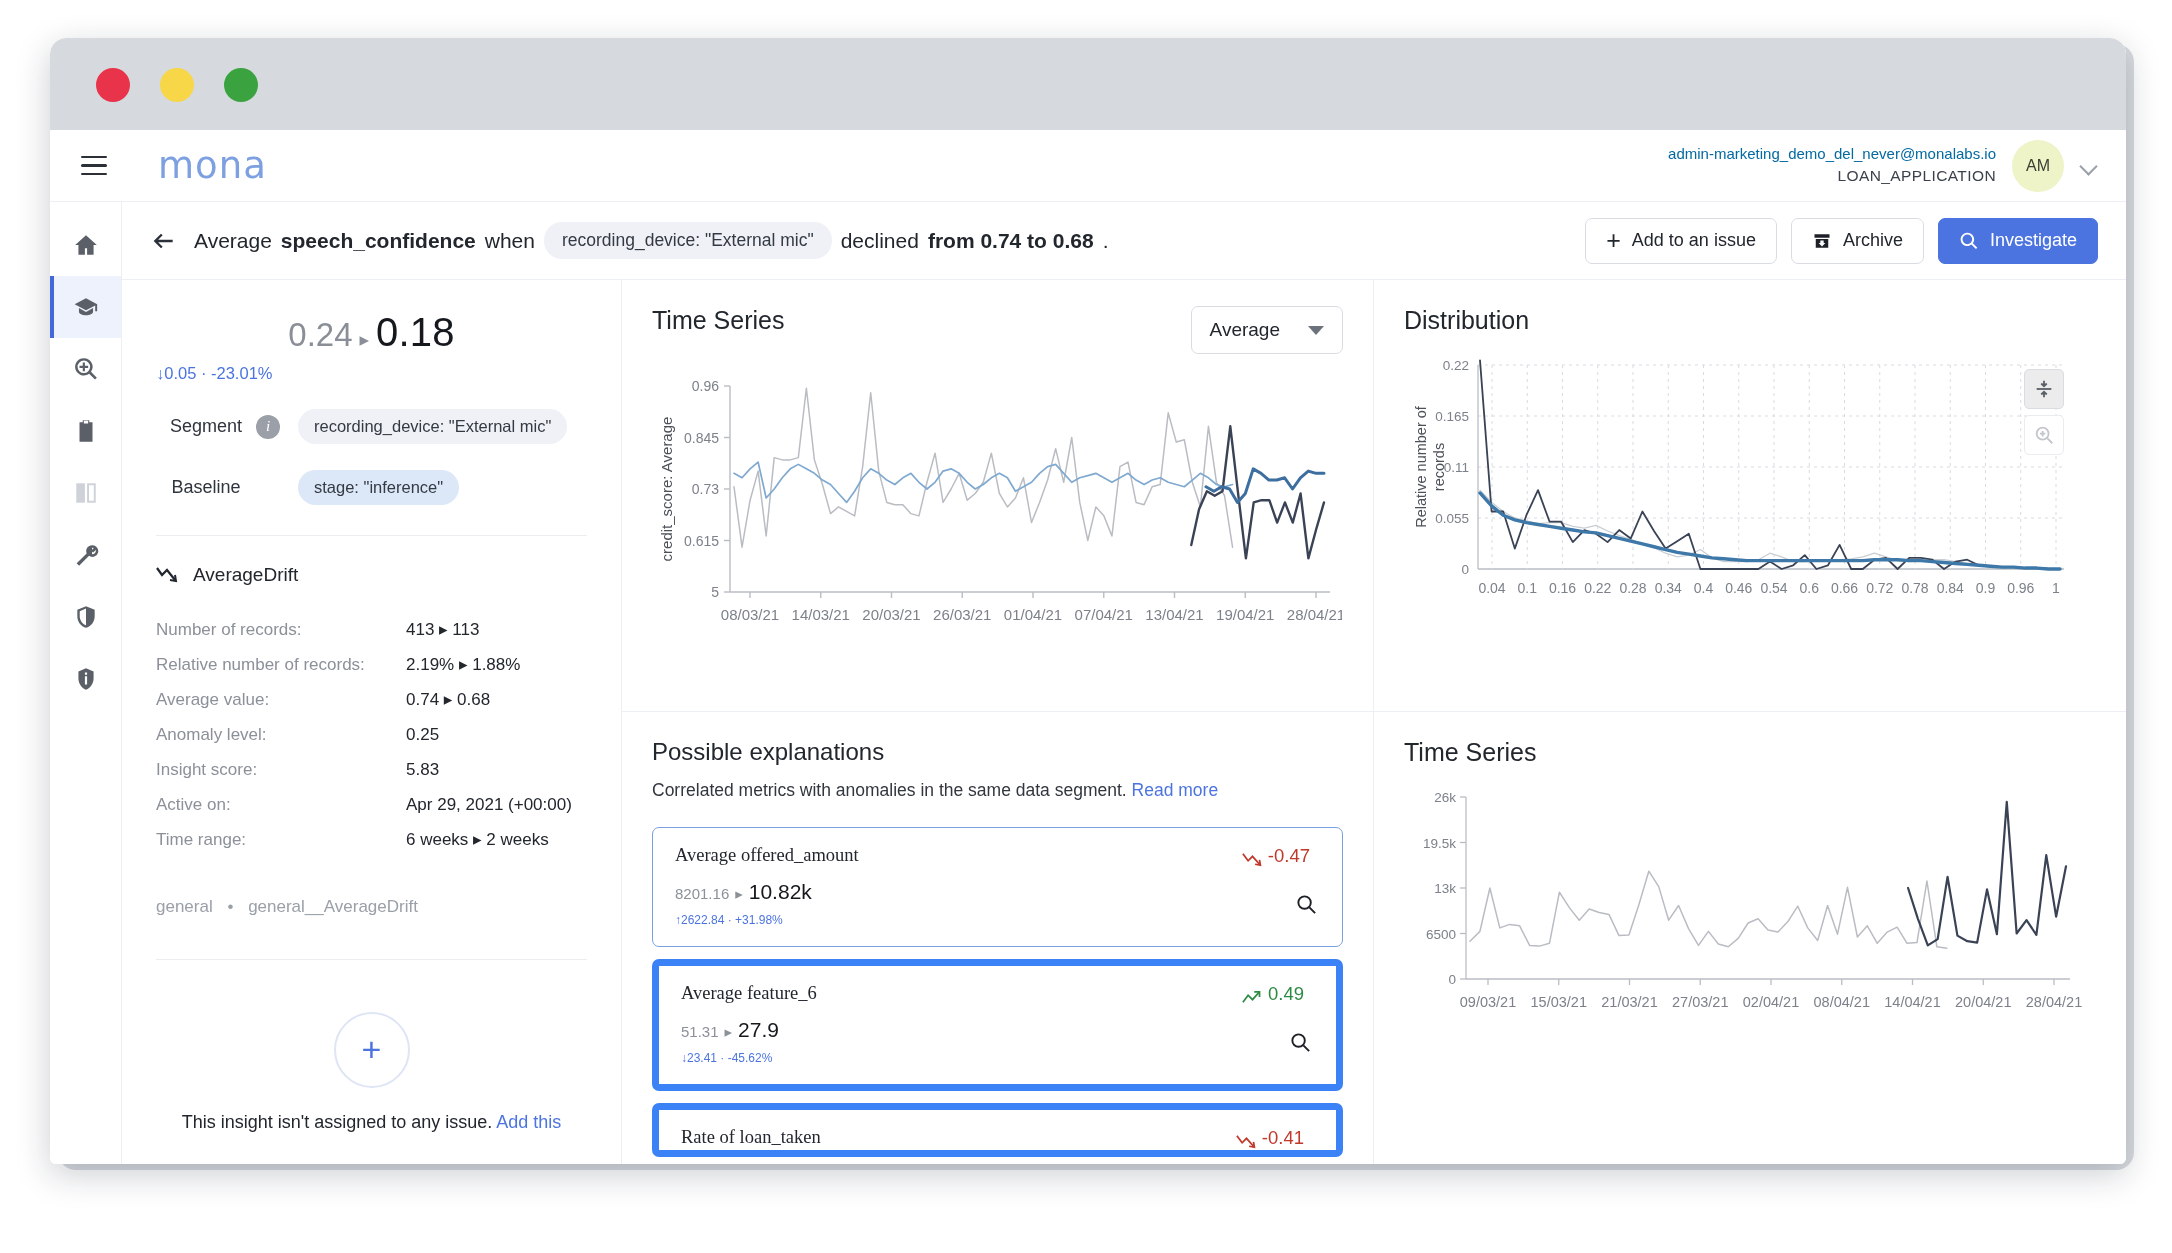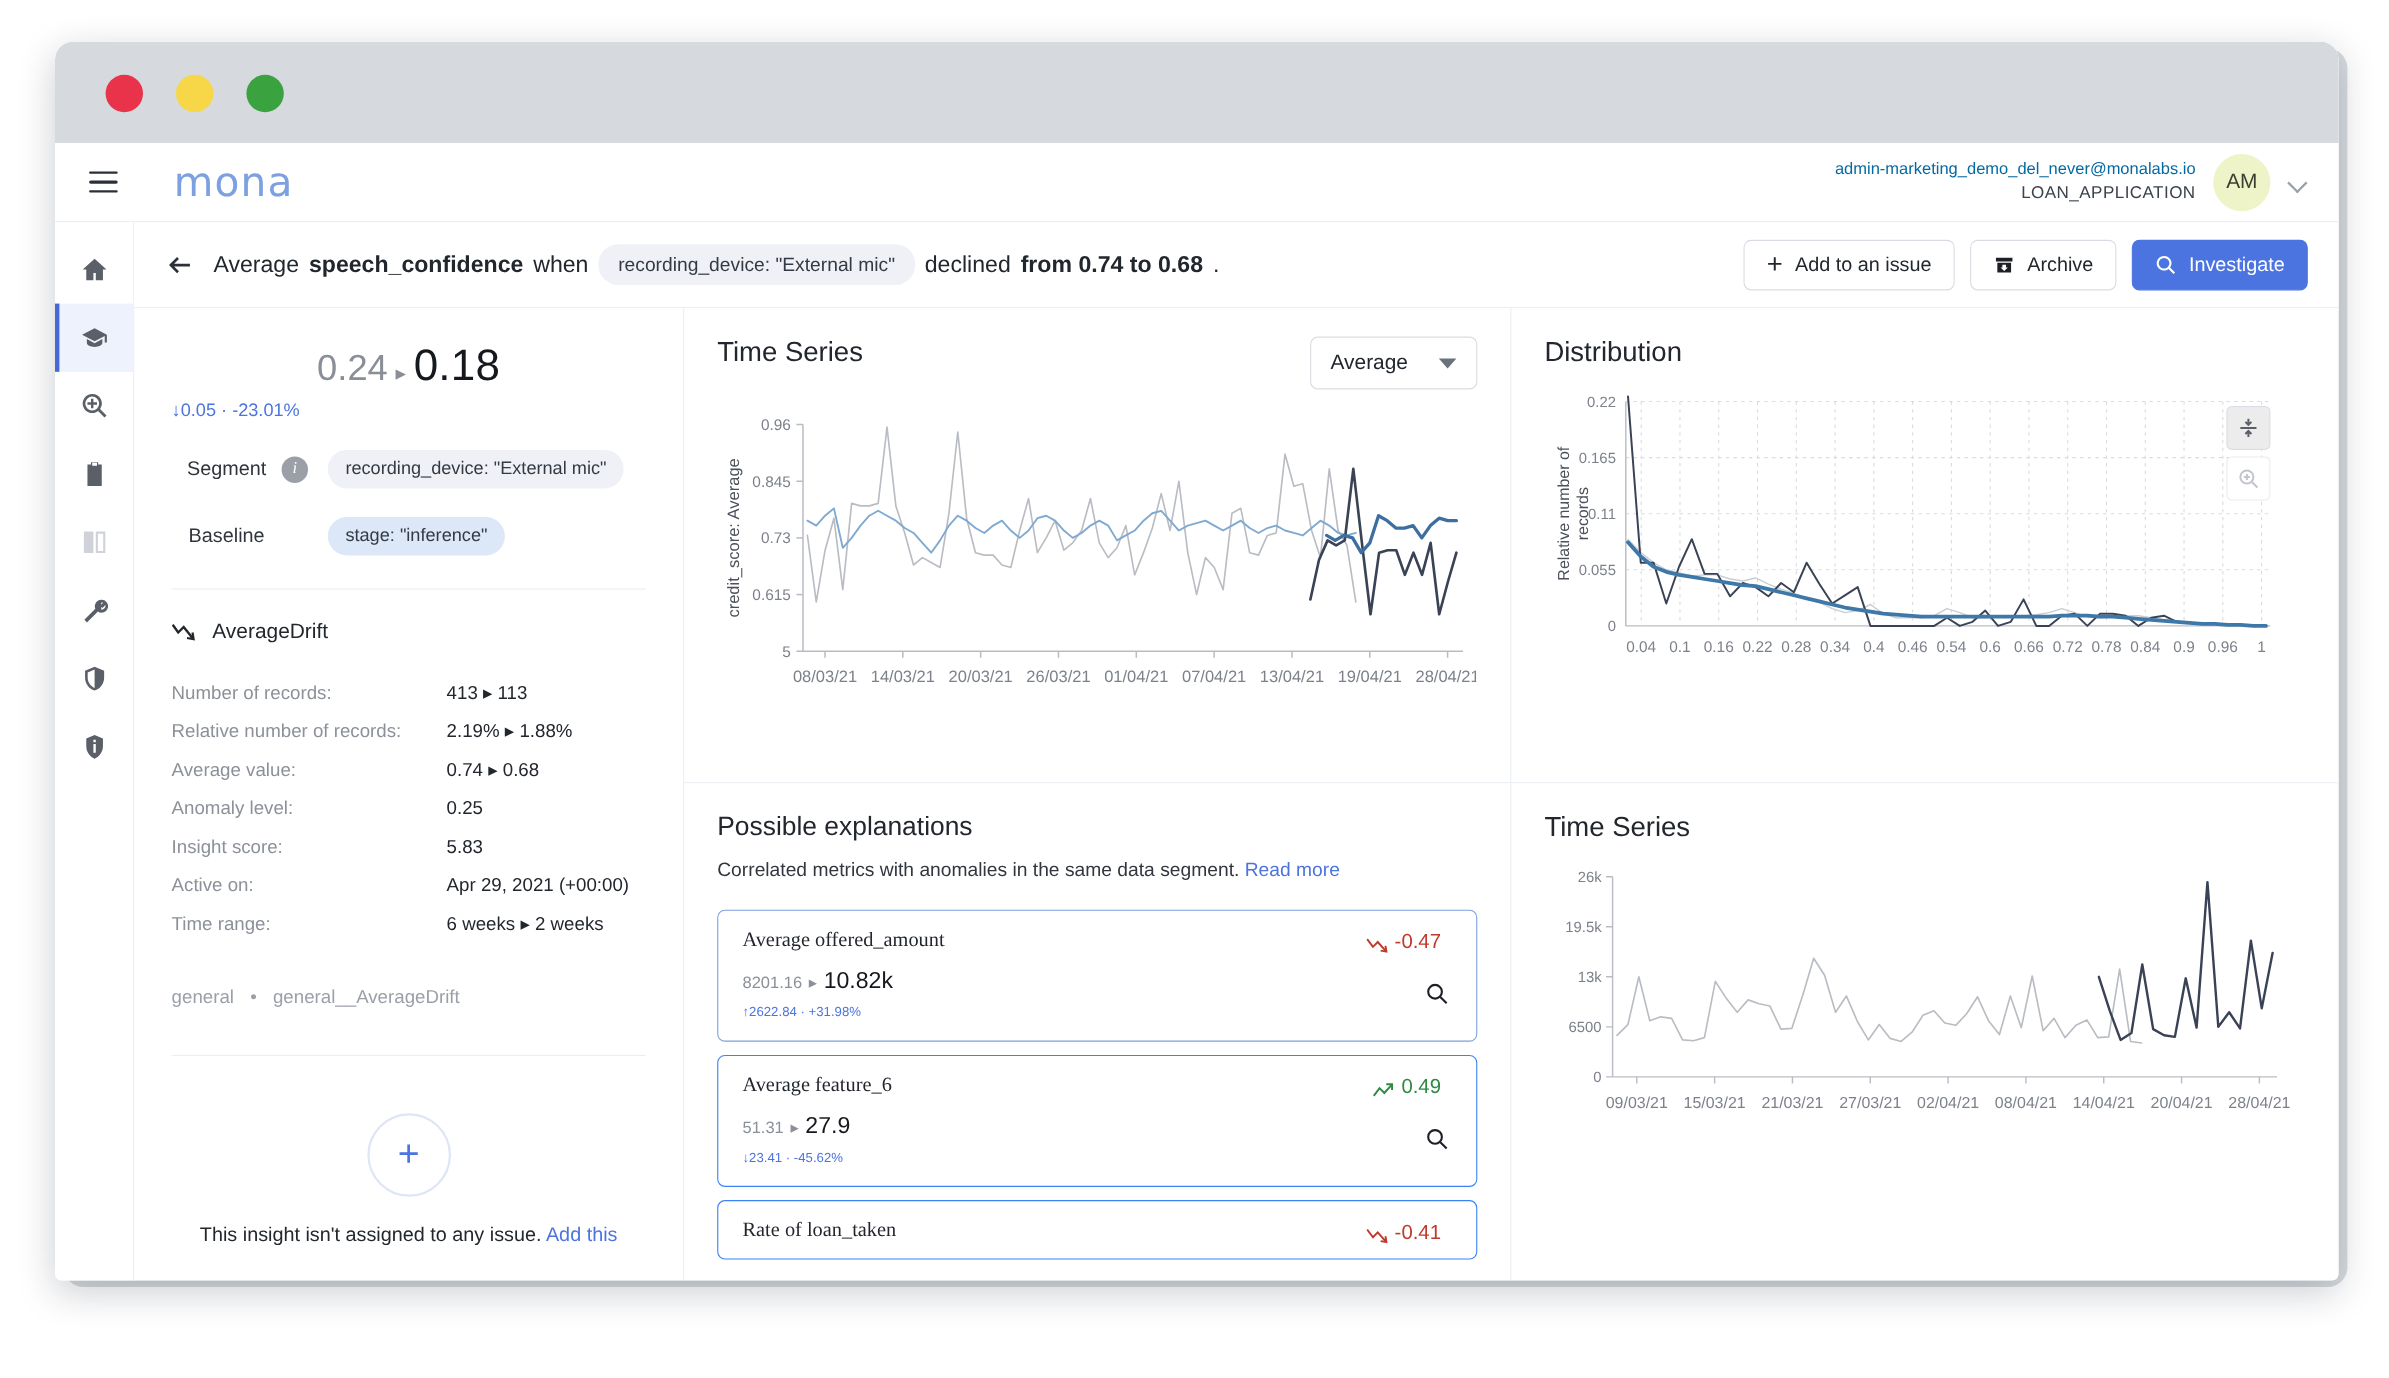--- a/index.html
+++ b/index.html
@@ -48,21 +48,21 @@
   }
   .user {
     position:absolute; right:28px; top:50%; transform:translateY(-50%);
     display:flex; align-items:center; gap:16px;
   }
   .user-text { text-align:right; line-height:1.45; }
   .user-email { font-size:15px; color:#0369a1; }
   .user-org { font-size:15.5px; color:#3c424b; letter-spacing:.4px; }
   .avatar {
     width:52px; height:52px; border-radius:50%; background:#eef3c8;
-    color:#3a3f33; font-size:19px; display:flex; align-items:center; justify-content:center;
+    color:#3a3f33; font-size:16px; display:flex; align-items:center; justify-content:center;
   }
   .chev-down { width:18px; height:18px; position:relative; }
   .chev-down::after {
     content:""; position:absolute; left:2px; top:3px; width:11px; height:11px;
     border-right:2.4px solid #9aa0a9; border-bottom:2.4px solid #9aa0a9;
     transform:rotate(45deg);
   }
 
   .body-row { display:flex; height:962px; }
 
@@ -174,21 +174,21 @@
   .plot svg { display:block; }
 
   
   .charts-bottom { flex:1; display:flex; min-height:0; }
   .explain { flex:0 0 752px; border-right:1px solid #eceff3; padding:26px 30px 0 30px; overflow:hidden; }
   .explain h2 { font-size:24px; font-weight:400; color:#22262d; }
   .explain .sub { margin-top:14px; font-size:17.5px; color:#32373f; }
   .explain .sub a { color:#4c74e0; text-decoration:none; }
   .cards { margin-top:26px; }
   .ecard {
-    border:1px solid #3b82f6; border-radius:7px; padding:17px 22px 19px 22px;
+    border:7px solid #3b82f6; border-radius:7px; padding:17px 22px 19px 22px;
     margin-bottom:12px; position:relative; background:#fff;
   }
   .ecard.sel { border:1.6px solid #7ba0df; }
   .ecard .etitle { font-size:18.5px; color:#22262d;font-family:Liberation Serif, serif; }
   .ecard .evals { margin-top:14px; display:flex; align-items:baseline; gap:6px; }
   .ecard .eprev { font-size:15px; color:#8b9099; }
   .ecard .ecur { font-size:21px; color:#15181d; }
   .ecard .edelta { margin-top:9px; font-size:12px; color:#4c74e0; }
   .ecard .corr {
     position:absolute; right:32px; top:17px; display:flex; align-items:flex-end; gap:5px;

